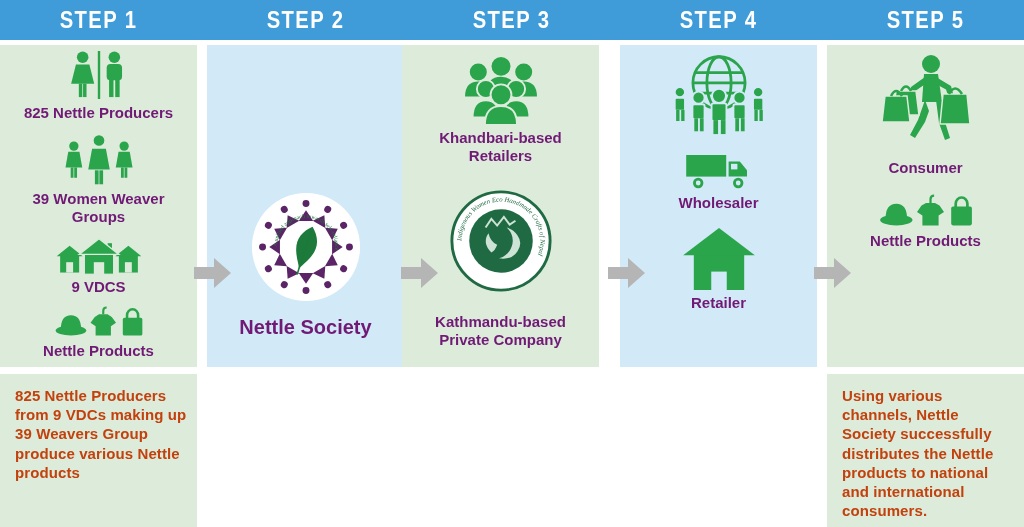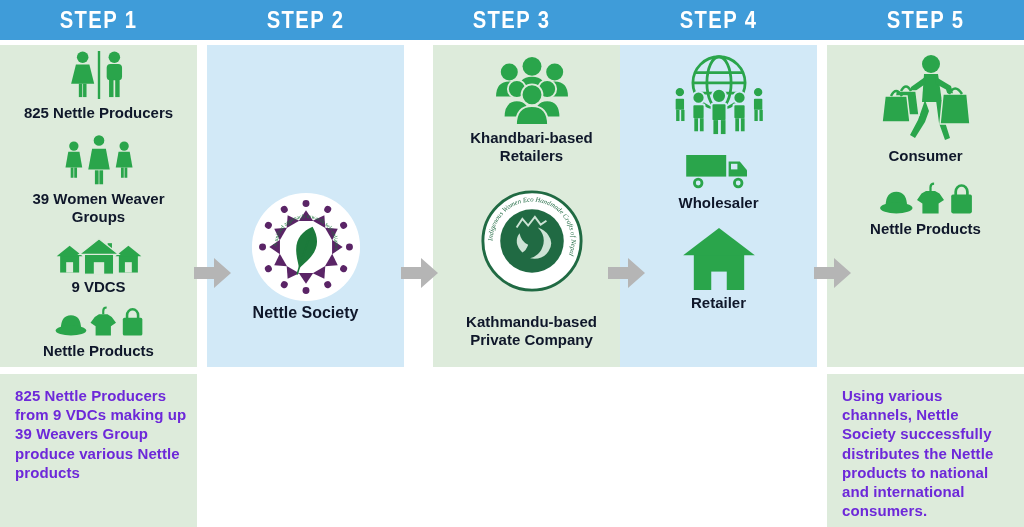--- a/index.html
+++ b/index.html
@@ -7,24 +7,24 @@
           font-family:"Liberation Sans",sans-serif;}
   .header-bar{position:absolute;top:0;left:0;width:1024px;height:40px;background:#3F9CD9;}
   .hlabel{position:absolute;top:0;height:40px;line-height:40px;text-align:center;color:#ffffff;
           font-size:22px;font-weight:800;letter-spacing:1.5px;transform:scale(0.92,1.08);}
   .mainbox{position:absolute;top:45px;height:322px;width:197px;display:flex;
            flex-direction:column;align-items:center;}
   .descbox{position:absolute;top:374px;height:153px;width:197px;box-sizing:border-box;
            padding:12px 8px 0 15px;}
   .green{background:#DDEBDB;}
   .blue{background:#D2E9F7;}
-  .lbl{color:#0f172a;font-weight:bold;font-size:15px;line-height:1.2;text-align:center;}
+  .lbl{color:#701a75;font-weight:bold;font-size:15px;line-height:1.2;text-align:center;}
   .w150{max-width:150px;}
   .w170{max-width:170px;}
-  .desc{color:#6d28d9;font-weight:bold;font-size:15px;line-height:1.28;letter-spacing:0.1px;margin:0;}
+  .desc{color:#c2410c;font-weight:bold;font-size:15px;line-height:1.28;letter-spacing:0.1px;margin:0;}
   .arrow{position:absolute;top:257px;}
   svg{display:block;}
 </style>
 </head>
 <body>
 
 <div class="canvas">
 
   <div class="header-bar">
     <div class="hlabel" style="left:0;width:197px">STEP 1</div>
@@ -152,24 +152,24 @@
       </g>
       <g transform="rotate(18,58,58)">
         <path d="M58,36 C67,44 71,54 66,66 C63,74 58,79 58,83 C58,79 53,74 50,66 C45,54 49,44 58,36 Z" fill="#1C7A3B"></path>
         <line x1="58" y1="40" x2="58" y2="88" stroke="#1C7A3B" stroke-width="1.6"></line>
       </g>
       <path id="ns-ring" d="M58,58 m-30,0 a30,30 0 1 1 60,0 a30,30 0 1 1 -60,0" fill="none"></path>
       <text font-size="6" fill="#1C7A3B" font-family="Liberation Serif, serif">
         <textPath href="#ns-ring">A unified approach towards self-reliance</textPath>
       </text>
     </svg>
-    <div class="lbl" style="margin-top:0;font-size:16px">Nettle Society</div>
-  </div>
-
-  <div class="mainbox green" style="left:433px">
+    <div class="lbl" style="margin-top:12px;font-size:20px">Nettle Society</div>
+  </div>
+
+  <div class="mainbox green" style="left:402px">
     <svg width="88" height="70" viewBox="0 0 92 74" style="margin-top:10px">
       <g fill="#2AA54B">
         <circle cx="46" cy="12" r="10"></circle>
           <path d="M31,40 q0,-17 15,-17 q15,0 15,17 z"></path>
         <circle cx="22" cy="18" r="9"></circle>
           <path d="M8,44 q0,-16 14,-16 q14,0 14,16 z"></path>
         <circle cx="70" cy="18" r="9"></circle>
           <path d="M56,44 q0,-16 14,-16 q14,0 14,16 z"></path>
         <g stroke="#DDEBDB" stroke-width="2">
           <circle cx="30" cy="36" r="9.5"></circle>
@@ -265,21 +265,21 @@
         <g stroke="#DDEBDB" stroke-width="1.5">
           <polygon points="17,38 37,38 40,62 14,62"></polygon>
           <path d="M22,38 q5,-9 10,0" fill="none" stroke="#2AA54B" stroke-width="2.5"></path>
           <polygon points="6,43 28,43 31,69 3,69"></polygon>
           <path d="M12,43 q5,-10 11,0" fill="none" stroke="#2AA54B" stroke-width="2.5"></path>
           <polygon points="64,41 88,41 91,71 61,71"></polygon>
           <path d="M70,41 q6,-11 13,0" fill="none" stroke="#2AA54B" stroke-width="2.5"></path>
         </g>
       </g>
     </svg>
-    <div class="lbl" style="margin-top:2px">Consumer</div>
+    <div class="lbl" style="margin-top:14px">Consumer</div>
 
     <svg width="104" height="36" viewBox="0 0 104 40" style="margin-top:16px">
       <g fill="#2AA54B">
         <path d="M7,29 Q7,12 19,12 Q31,12 31,29 Z"></path>
         <ellipse cx="19" cy="30" rx="18" ry="6"></ellipse>
         <path d="M57,11 V7 q0,-4 4,-4" fill="none" stroke="#2AA54B" stroke-width="2.5"></path>
         <polygon points="47,14 52,11 62,11 67,14 72,21 66,25 66,36 48,36 48,25 42,21"></polygon>
         <path d="M85,16 v-4 a6.5,7 0 0 1 13,0 v4" fill="none" stroke="#2AA54B" stroke-width="3"></path>
         <rect x="80" y="15" width="23" height="21" rx="2"></rect>
       </g>

